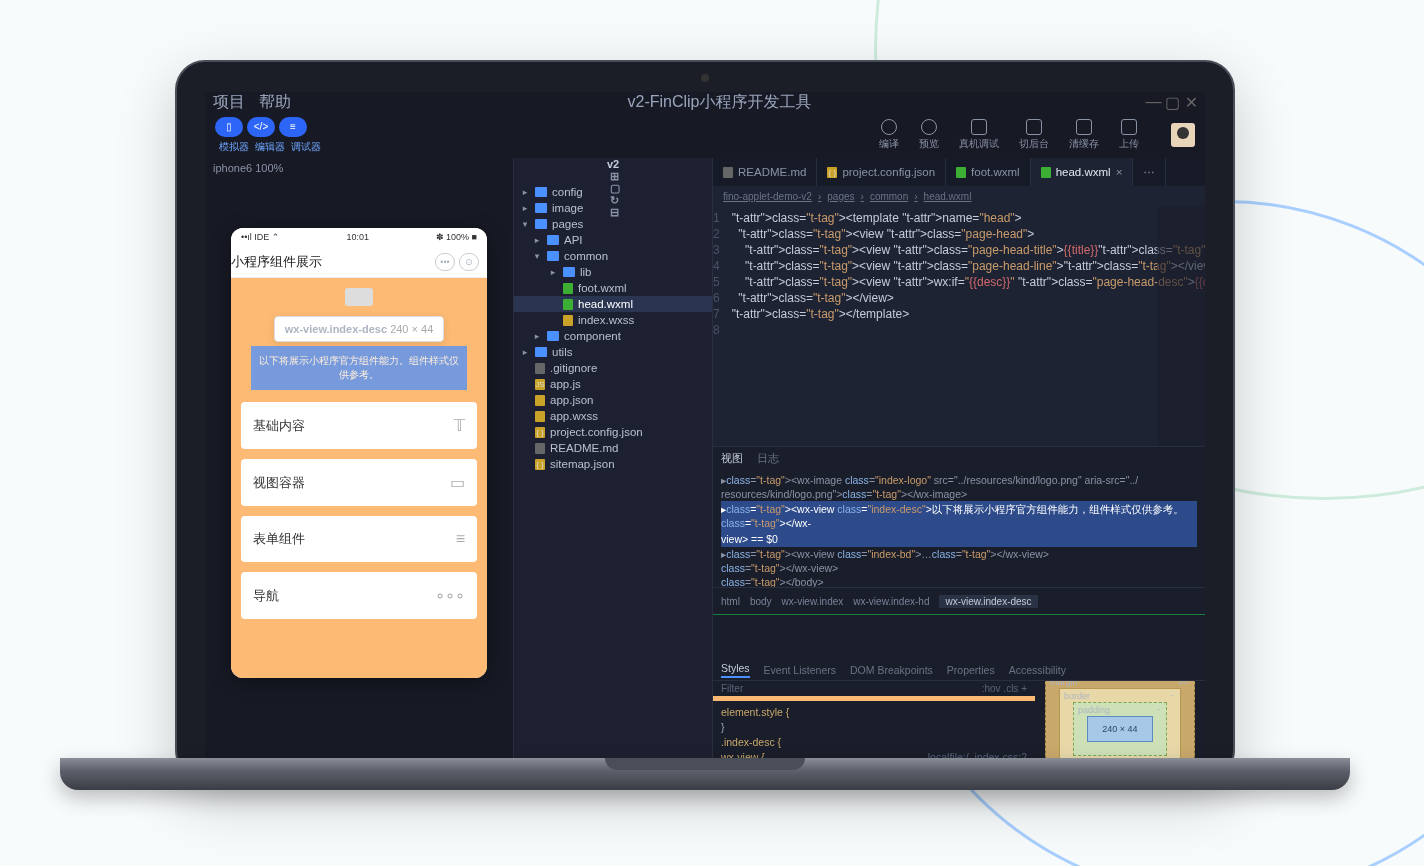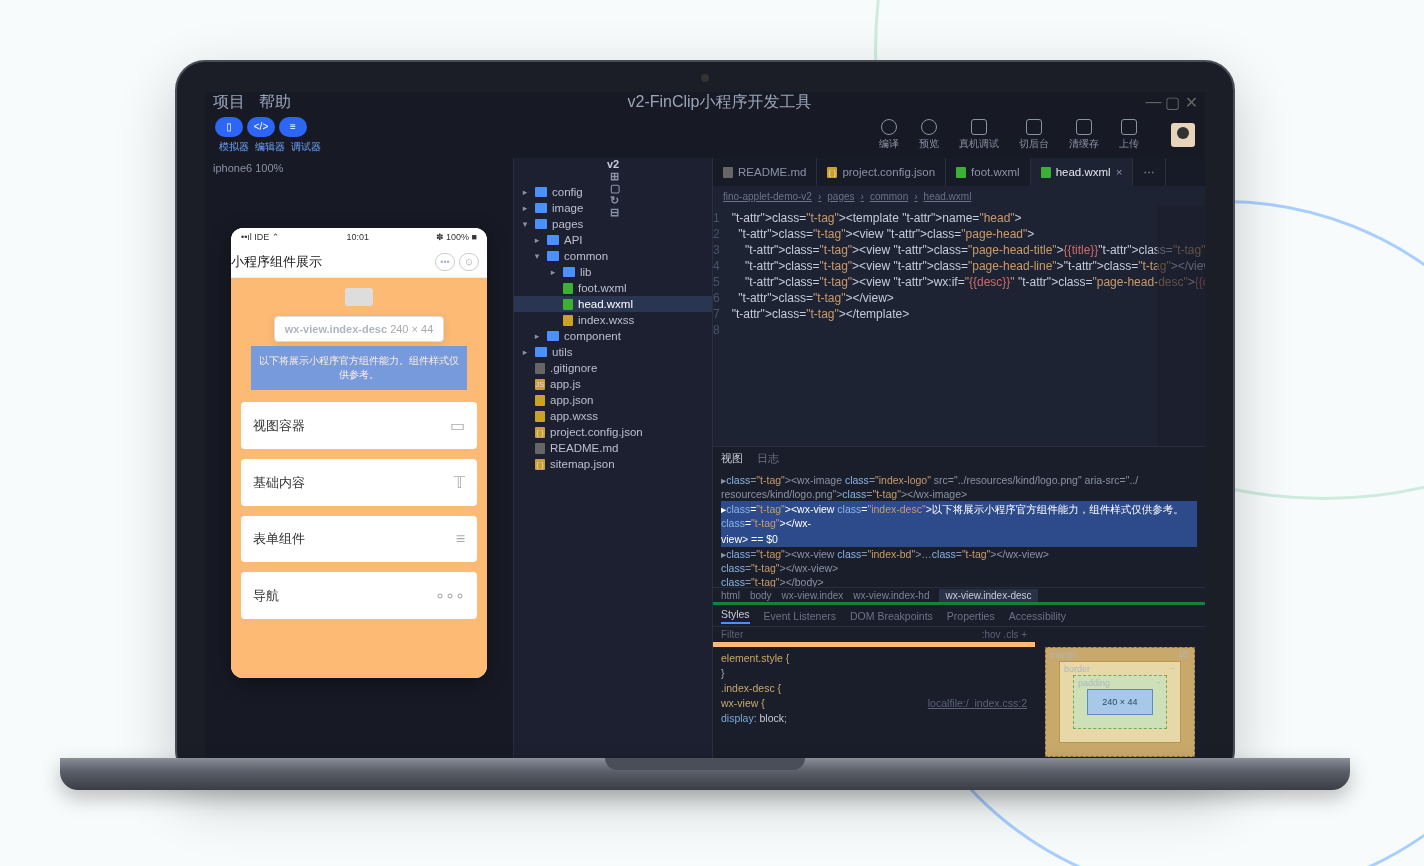--- a/index.html
+++ b/index.html
@@ -87,24 +87,24 @@
 .gutter { width:34px; text-align:right; padding:4px 8px 0 0; color:#4a5266; }
 .codelines { padding:4px 0 0 4px; white-space:pre; color:#c5cbd8; } .t-attr{color:#8ab4e8;} .t-str{color:#c99b6b;} .t-var{color:#d06a6a;}
 .minimap { position:absolute; right:0; top:0; width:48px; height:100%; background:#1a1e2c; opacity:.6; }
 
 
 .devtools { height:330px; display:flex; flex-direction:column; border-top:1px solid #2a2f40; background:#1a1e2a; font-size:11px; }
 .dt-tabs { height:22px; display:flex; align-items:center; padding:0 8px; gap:14px; color:#6a7285; }
 .dt-tabs .act { color:#c5cbd8; }
 .dom-panel { flex:0 0 118px; overflow:hidden; padding:4px 8px; font-family:Consolas,monospace; font-size:10.5px; line-height:14px; color:#8a92a6; }
 .dom-sel { background:#2d4a8a; color:#fff; padding:1px 0; }
-.crumb2 { height:18px; border-top:1px solid #2a2f40; border-bottom:3px solid #15803d; display:flex; align-items:center; padding:0 8px; gap:10px; font-size:10px; color:#7a8298; }
+.crumb2 { height:28px; border-top:1px solid #2a2f40; border-bottom:1px solid #15803d; display:flex; align-items:center; padding:0 8px; gap:10px; font-size:10px; color:#7a8298; }
 .crumb2 .cact { background:#2a3246; padding:1px 6px; color:#c5cbd8; }
 .styles-row { flex:1; display:flex; overflow:hidden; }
-.styles-tabs { height:22px; display:flex; align-items:center; padding:0 8px; gap:14px; font-size:10.5px; color:#6a7285; border-bottom:1px solid #2a2f40; }
+.styles-tabs { height:22px; display:flex; align-items:center; padding:0 8px; gap:14px; font-size:10.5px; color:#6a7285; border-bottom:1px solid #2a2f40;margin-top:44px; }
 .styles-tabs .act { color:#c5cbd8; border-bottom:2px solid #4a90ff; padding-bottom:2px; }
 .styles-col { flex:1; display:flex; flex-direction:column; }
 .filter-row { height:20px; display:flex; align-items:center; padding:0 8px; color:#5a6278; font-size:10px; border-bottom:5px solid #fdba74; }
 .filter-row .spacer{flex:1;}
 .css-rules { flex:1; padding:4px 8px; font-family:Consolas,monospace; font-size:10.5px; line-height:15px; color:#9aa4bb; overflow:hidden; }
 .css-sel{color:#c9a86b;} .css-prop{color:#7aa8d8;} .css-val{color:#c5cbd8;} .css-src{float:right;color:#5a6278;text-decoration:underline;}
 .box-model { width:170px; padding:8px; display:flex; align-items:center; justify-content:center; }
 .bm { position:relative; width:150px; height:110px; }
 .bm-layer { position:absolute; display:flex; align-items:flex-start; justify-content:flex-start; font-size:9px; padding:2px 4px; }
 .bm-margin { inset:0; background:#c9a86b; border:1px dashed #8a6d3a; }
@@ -197,26 +197,26 @@
           </div>
           <div class="phone-body">
             <div style="height:18px;display:flex;justify-content:center;">
                 <div style="width:28px;height:18px;background:#ddd;border-radius:3px;"></div>
               </div>
             <div class="tooltip">
               <b>wx-view.index-desc</b> <span class="dim">240 × 44</span>
             </div>
             <div class="highlight-box">以下将展示小程序官方组件能力。组件样式仅供参考。</div>
             <div class="card">
+                <span>基础内容</span>
+                <span class="card-icon">𝕋</span>
+              </div>
+            <div class="card">
                 <span>视图容器</span>
                 <span class="card-icon">▭</span>
-              </div>
-            <div class="card">
-                <span>基础内容</span>
-                <span class="card-icon">𝕋</span>
               </div>
             <div class="card">
                 <span>表单组件</span>
                 <span class="card-icon">≡</span>
               </div>
             <div class="card">
                 <span>导航</span>
                 <span class="card-icon">∘∘∘</span>
               </div>
           </div>

